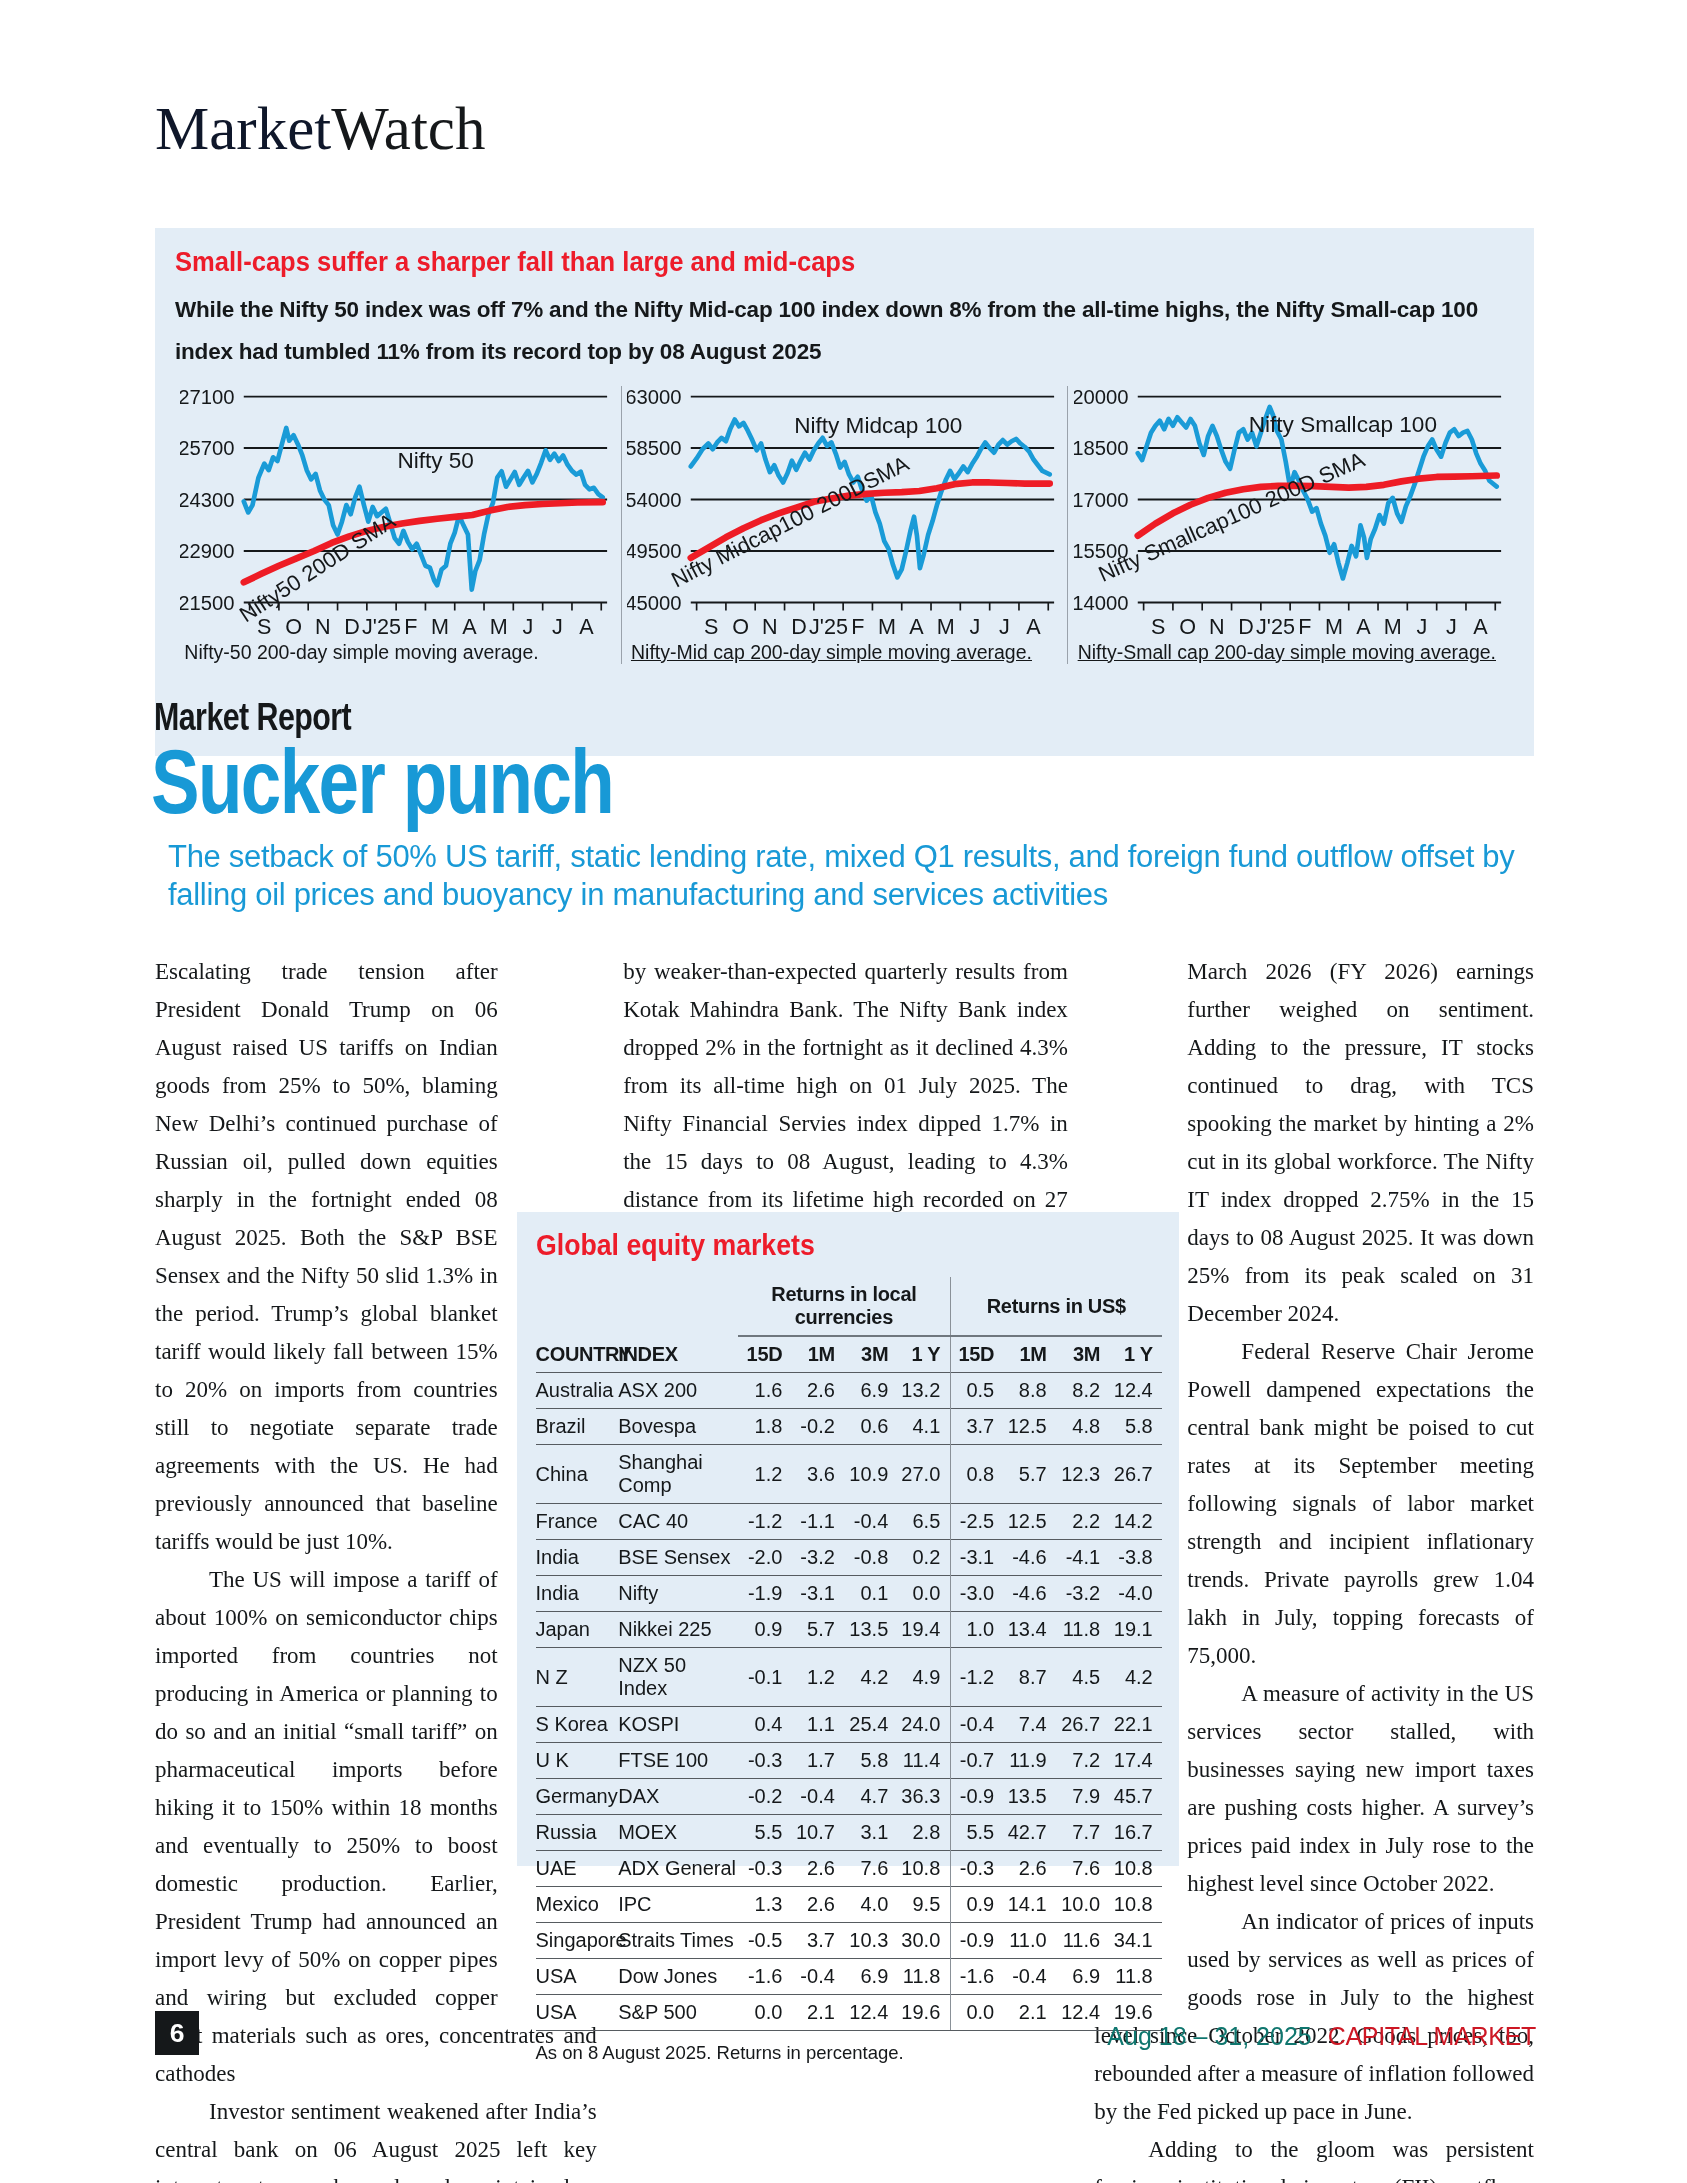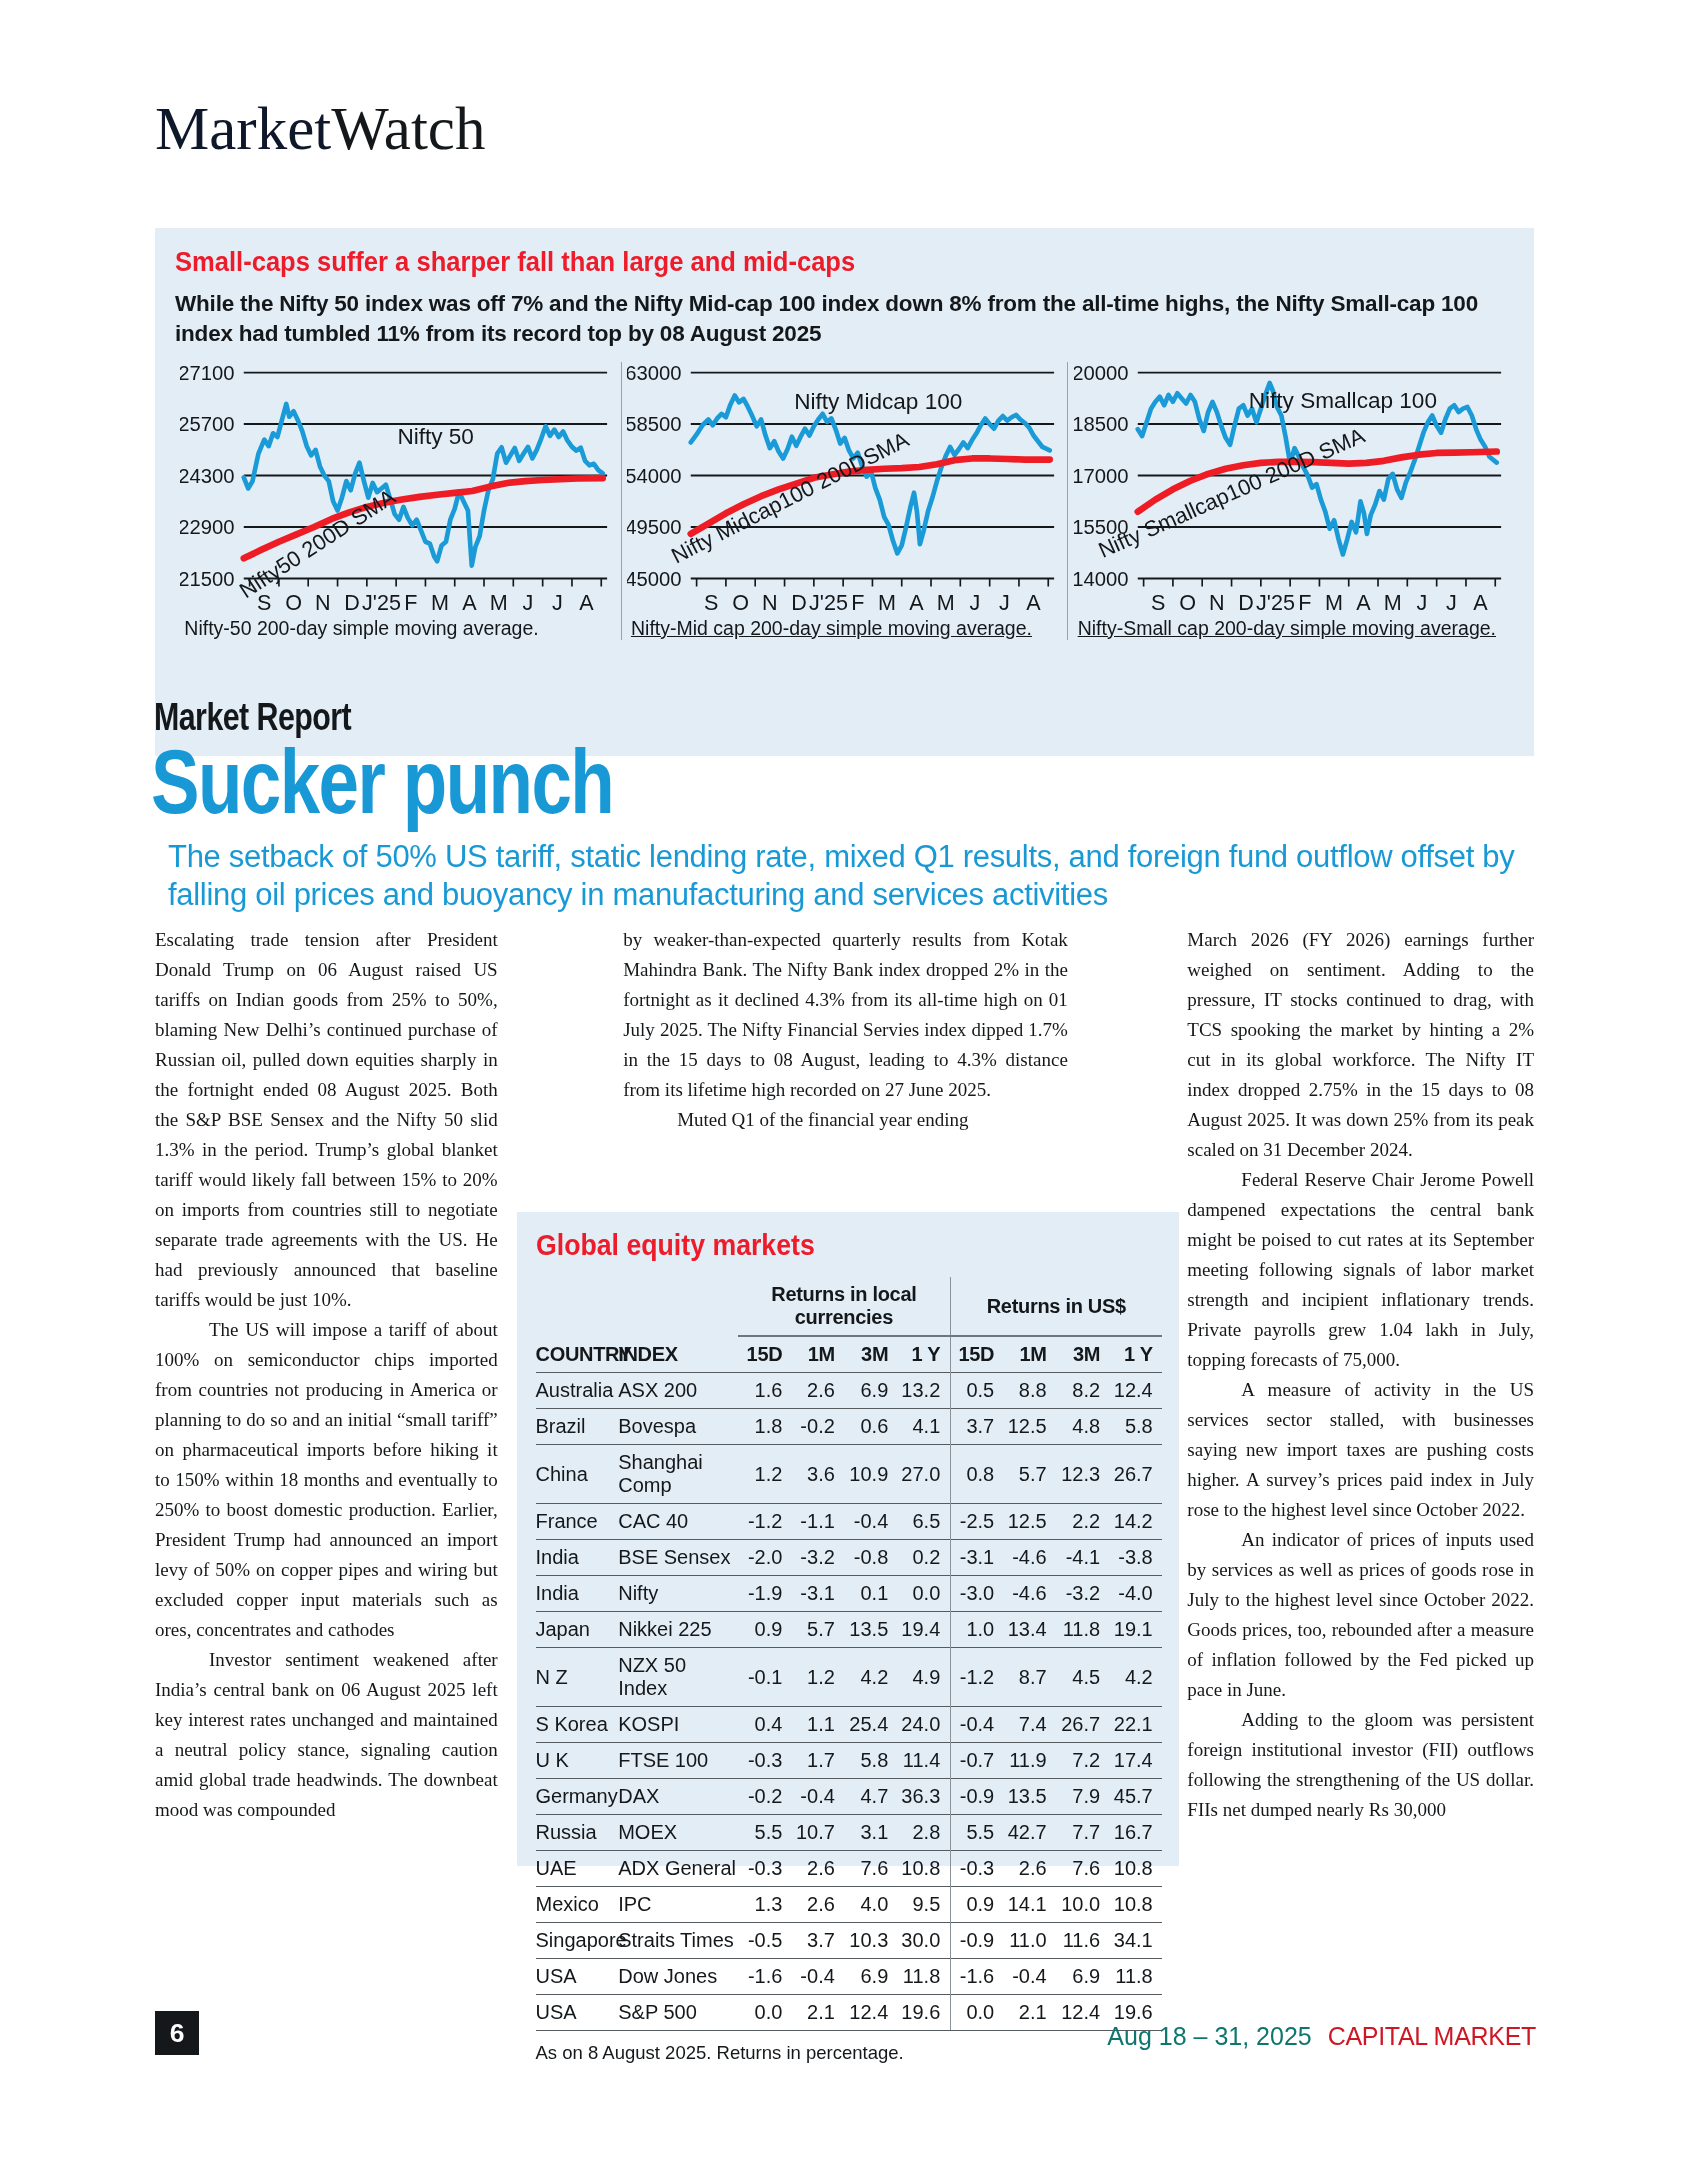--- a/index.html
+++ b/index.html
@@ -8,37 +8,37 @@
   
   .masthead{position:absolute;left:155px;top:98px;font-family:"Liberation Serif",serif;
             font-size:61px;line-height:61px;letter-spacing:0px;}
   .masthead .m-red{color:#0f172a;}
   .masthead .m-black{color:#15181a;}
   
   .panel{position:absolute;left:155px;top:228px;width:1379px;height:528px;background:#e3edf6;}
   .panel-inner{padding:17px 20px 0 20px;}
   .panel-title{color:#ed1c2a;font-weight:bold;font-size:28.4px;line-height:33px;
                transform:scaleX(0.9);transform-origin:left center;white-space:nowrap;}
-  .panel-sub{margin-top:10.6px;font-weight:bold;font-size:22.5px;line-height:30px;width:1330px;
+  .panel-sub{margin-top:10.6px;font-weight:bold;font-size:22.5px;line-height:42px;width:1330px;
              letter-spacing:-0.2px;}
   .charts-row{display:flex;margin-top:13.2px;}
   .chartbox{flex:1;padding:0 5.3px;}
   .chartbox + .chartbox{border-left:1.7px solid #9aa2ab;text-decoration:underline;}
   .chartbox svg{display:block;width:100%;height:auto;}
   .chart-caption{font-size:19.5px;color:#15181a;margin:2.6px 0 0 4px;}
   
   .kicker{position:absolute;left:154px;top:696px;font-size:38px;font-weight:bold;
           transform:scaleX(0.8);transform-origin:left top;white-space:nowrap;letter-spacing:-0.7px;}
   .headline{position:absolute;left:151px;top:730px;font-size:91px;font-weight:bold;color:#1899d6;
             transform:scaleX(0.8);transform-origin:left top;white-space:nowrap;letter-spacing:-2px;}
   .standfirst{position:absolute;left:168px;top:838px;width:1379px;font-size:31px;line-height:38px;
               color:#1899d6;letter-spacing:-0.3px;}
   
   .columns{position:absolute;left:155px;top:925px;width:1379px;height:1059px;display:flex;}
-  .col{font-family:"Liberation Serif",serif;font-size:19px;line-height:30px;text-align:justify;}
+  .col{font-family:"Liberation Serif",serif;font-size:23px;line-height:38px;text-align:justify;margin-top:28px;}
   .col p{margin:0;}
   .col p.ind{text-indent:54px;}
   .col1{width:442px;margin-right:26.5px;}
   .col2{width:445px;margin-right:26.5px;}
   .col3{width:440px;}
   .cut-r{float:right;width:99px;height:774px;margin-top:289px;}
   .cut-l{float:left;width:93px;height:774px;margin-top:289px;}
   
   .gtable{position:absolute;left:517px;top:1212px;width:662px;height:654px;background:#e3edf6;
           box-sizing:border-box;padding:17px 17px 0 18.5px;}

